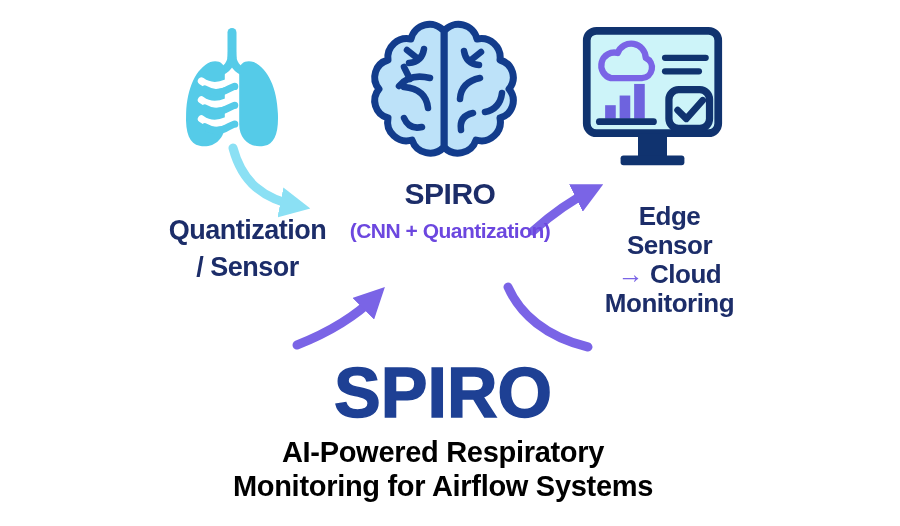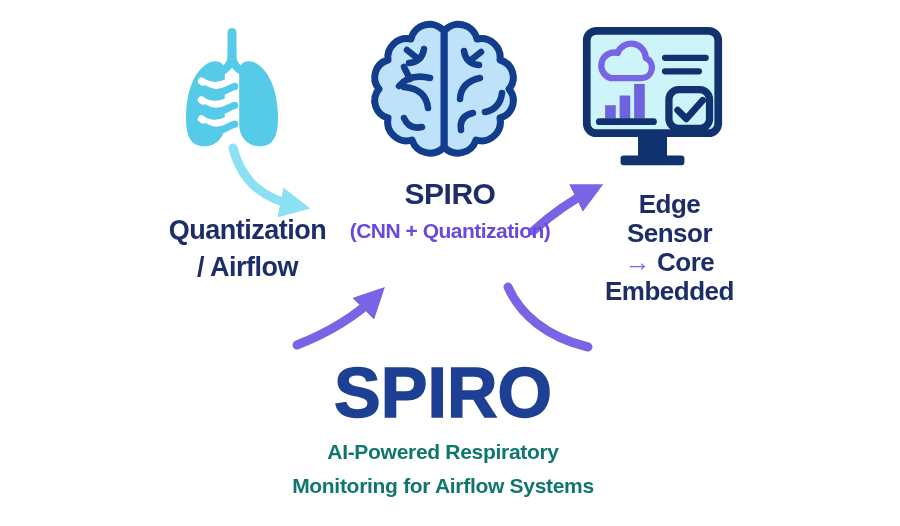--- a/index.html
+++ b/index.html
@@ -11,31 +11,31 @@
   .icon-lungs{left:178px;top:24px;}
   .icon-brain{left:364px;top:14px;}
   .icon-monitor{left:580px;top:24px;}
   .overlay{position:absolute;left:0;top:0;pointer-events:none;}
 
   .node-label{position:absolute;text-align:center;font-weight:700;color:#1c2d69;}
   .sensor-label{left:125px;top:212px;width:245px;font-size:27px;line-height:37px;letter-spacing:-0.5px;}
   .core-label{left:345px;top:176px;width:210px;}
   .core-name{font-size:30px;line-height:35px;letter-spacing:-0.5px;}
   .core-detail{margin-top:8px;font-size:21px;letter-spacing:-0.5px;color:#6c47df;}
-  .output-label{left:572px;top:190px;width:195px;font-size:26px;line-height:29px;letter-spacing:-0.5px;}
+  .output-label{left:572px;top:202px;width:195px;font-size:26px;line-height:29px;letter-spacing:-0.5px;}
   .arrow-glyph{color:#7a64e6;}
 
   .big-title{
     position:absolute;left:0;top:356px;width:886px;text-align:center;
     font-size:70px;line-height:74px;font-weight:700;color:#1e4094;
     letter-spacing:0px;-webkit-text-stroke:1.5px #1e4094;
   }
   .subtitle{
     position:absolute;left:0;top:435px;width:886px;text-align:center;
-    font-size:21px;line-height:34px;font-weight:700;color:#0f766e;letter-spacing:-0.3px;
+    font-size:29px;line-height:34px;font-weight:700;color:#000000;letter-spacing:-0.3px;
   }
 </style>
 </head>
 <body>
 
 <div class="canvas">
 
   <svg class="icon icon-lungs" width="108" height="132" viewBox="0 0 120 140" aria-hidden="true">
     <g>
       <path d="M60 6 V34" stroke="#55cbe8" stroke-width="10" stroke-linecap="round" fill="none"></path>
@@ -106,35 +106,35 @@
       </marker>
     </defs>
     <path d="M233 148 C242 182 263 199 298 206" fill="none" stroke="#8be0f4" stroke-width="9" stroke-linecap="round" marker-end="url(#mCyan)"></path>
     <path d="M297 345 C330 332 356 316 376 296" fill="none" stroke="#7a64e6" stroke-width="9" stroke-linecap="round" marker-end="url(#mPurple)"></path>
     <path d="M533 231 C552 214 570 201 592 190" fill="none" stroke="#7a64e6" stroke-width="9" stroke-linecap="round" marker-end="url(#mPurple)"></path>
     <path d="M508 287 C520 314 546 337 588 347" fill="none" stroke="#7a64e6" stroke-width="9" stroke-linecap="round"></path>
   </svg>
 
   <div class="node-label sensor-label">
     <div>Quantization</div>
-    <div>/ Airflow</div>
+    <div>/ Sensor</div>
   </div>
 
   <div class="node-label core-label">
     <div class="core-name">
       <div>SPIRO</div>
     </div>
     <div class="core-detail">(CNN + Quantization)</div>
   </div>
 
   <div class="node-label output-label">
     <div>Edge</div>
     <div>Sensor</div>
-    <div><span class="arrow-glyph">→</span> <span>Core</span></div>
-    <div>Embedded</div>
+    <div><span class="arrow-glyph">→</span> <span>Cloud</span></div>
+    <div>Monitoring</div>
   </div>
 
   <div class="big-title">SPIRO</div>
   <div class="subtitle">
     <div>AI-Powered Respiratory</div>
     <div>Monitoring for Airflow Systems</div>
   </div>
 
 </div>
 

